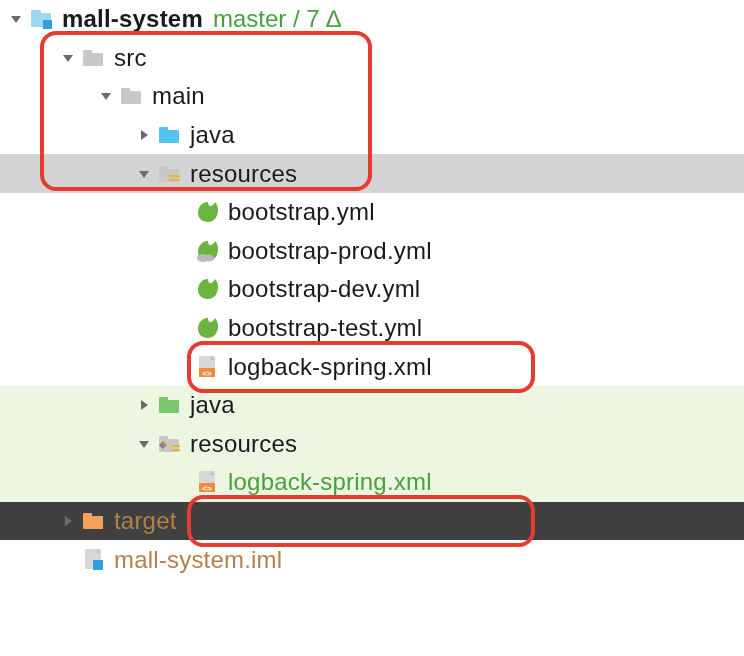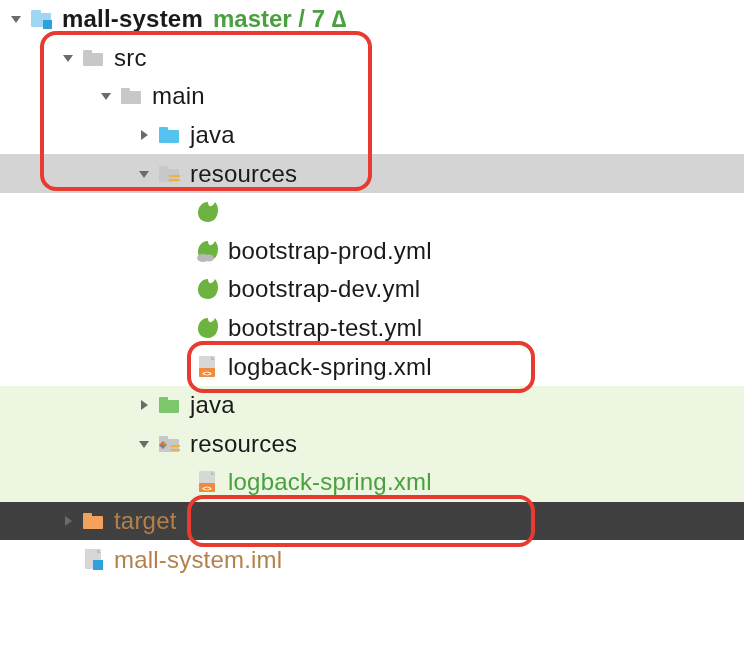--- a/index.html
+++ b/index.html
@@ -40,21 +40,21 @@
     width: 28px; height: 28px;
     display:inline-flex; align-items:center; justify-content:center;
     margin-right: 6px;
     flex: 0 0 auto;
   }
   .icon svg { width: 26px; height: 26px; display:block; }
 
   .label { letter-spacing: 0.2px; }
   .label.bold { font-weight: 700; }
   .label.green { color: #4aa03f; }
-  .vcs { color: #4aa03f; margin-left: 10px; font-weight: 700;}
+  .vcs { color: #4aa03f; margin-left: 10px; font-weight: 400;}
   .vcs .sep { color:#4aa03f; }
   .vcs .delta { color:#4aa03f; }
 
   
   .bg-sel   { background: #d4d4d4; }
   .bg-new   { background: #ecf6e1; }
   .bg-ignore{ background: #404040; }
 
   
   .hl {
@@ -249,20 +249,21 @@
       <span class="indent"></span>
       <span class="indent" style="width:20px"></span>
     <span class="arrow blank">
         <svg viewBox="0 0 14 14"></svg>
       </span>
     <span class="icon">
         <svg viewBox="0 0 26 26">
           <use href="#ic-spring"></use>
         </svg>
       </span>
+    <span class="label">bootstrap.yml</span>
   </div>
 
   <div class="row">
     <span class="indent"></span>
       <span class="indent"></span>
       <span class="indent"></span>
       <span class="indent"></span>
       <span class="indent" style="width:20px"></span>
     <span class="arrow blank">
         <svg viewBox="0 0 14 14"></svg>

